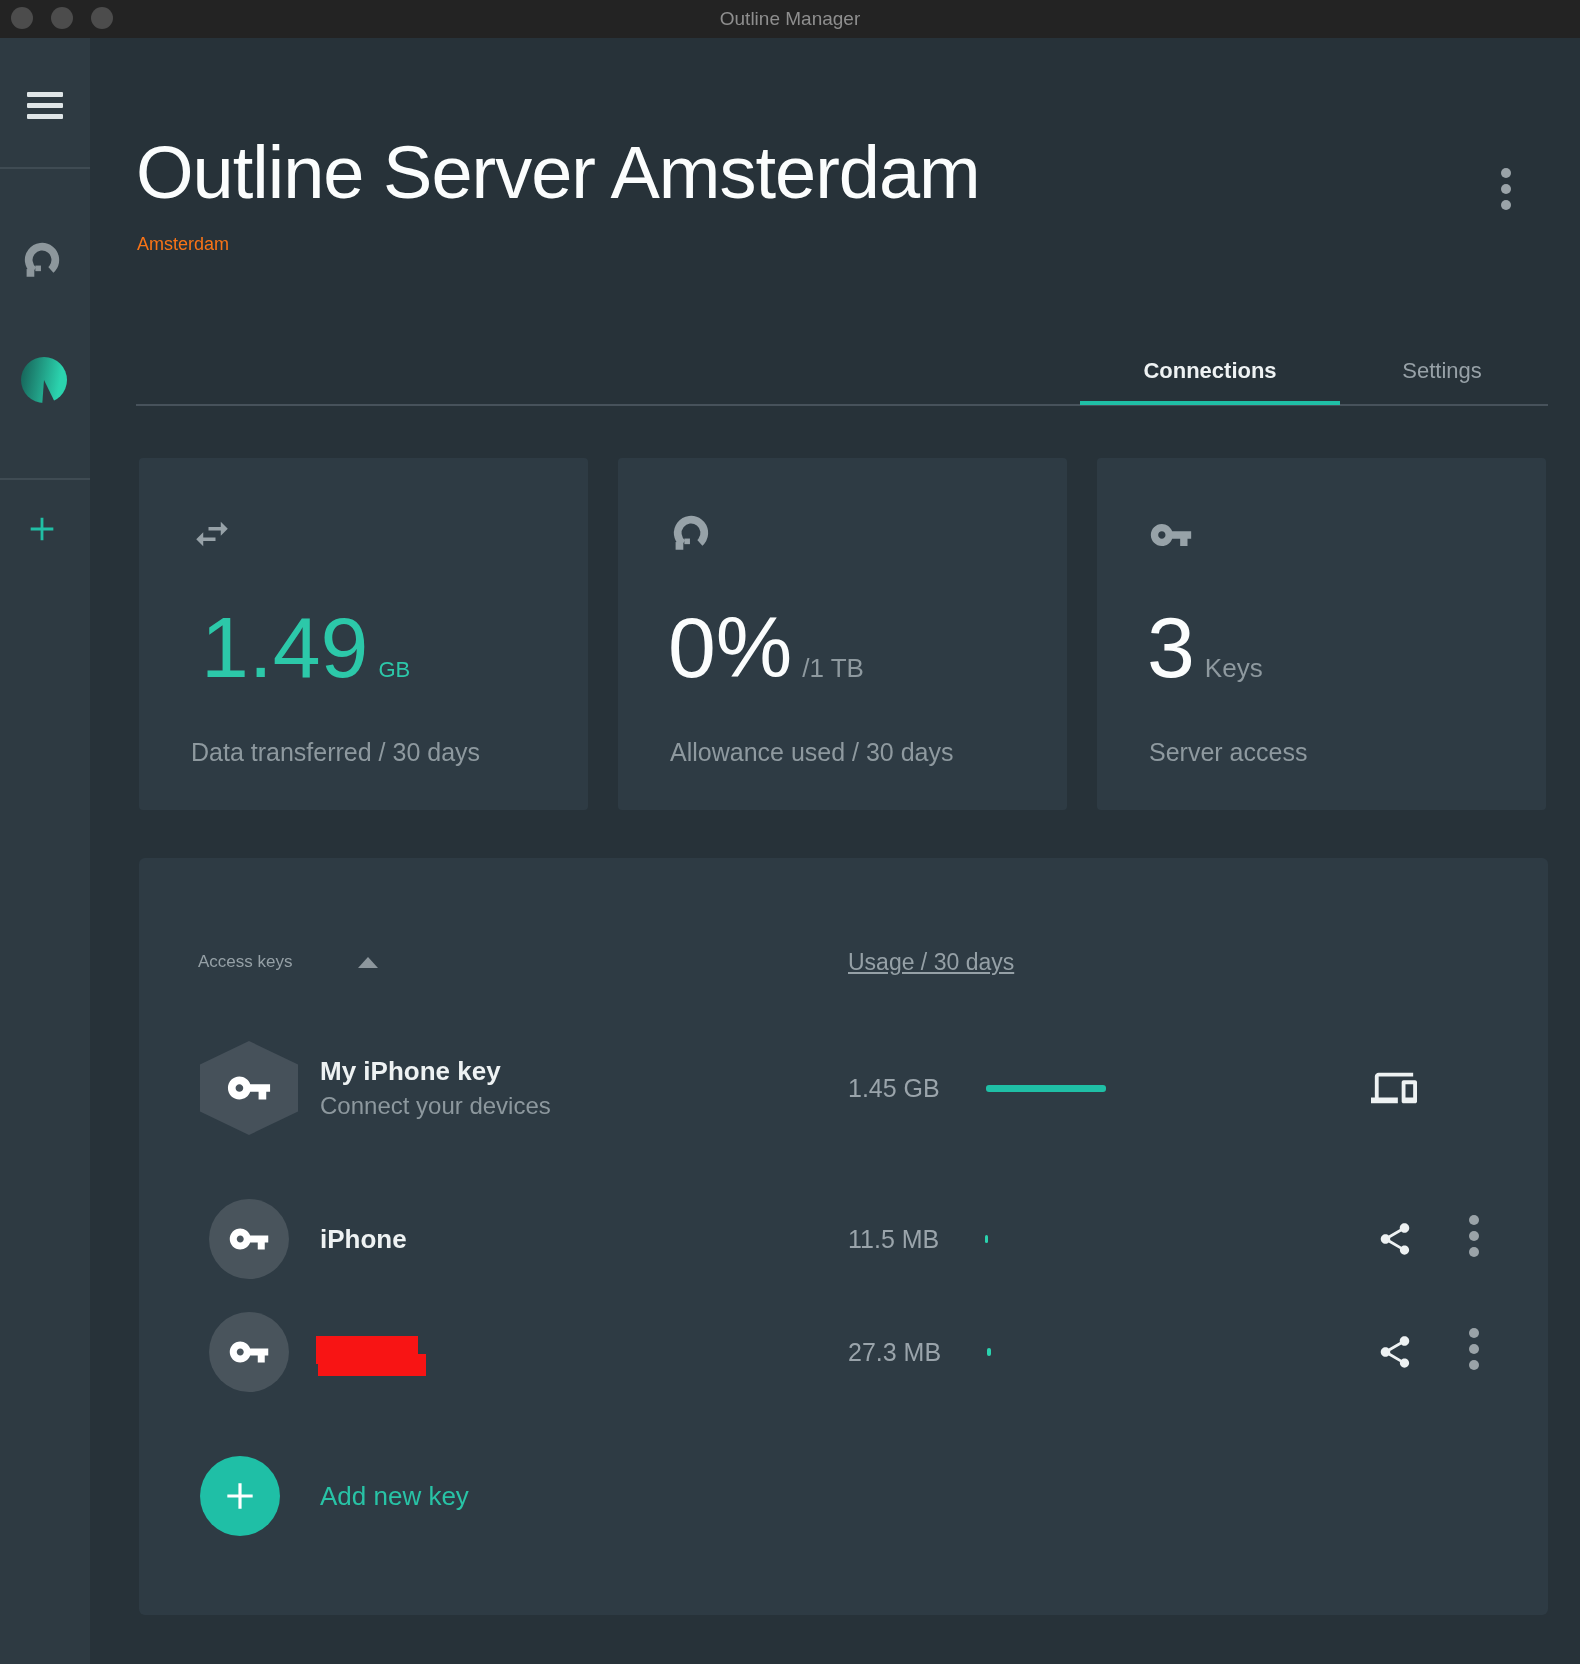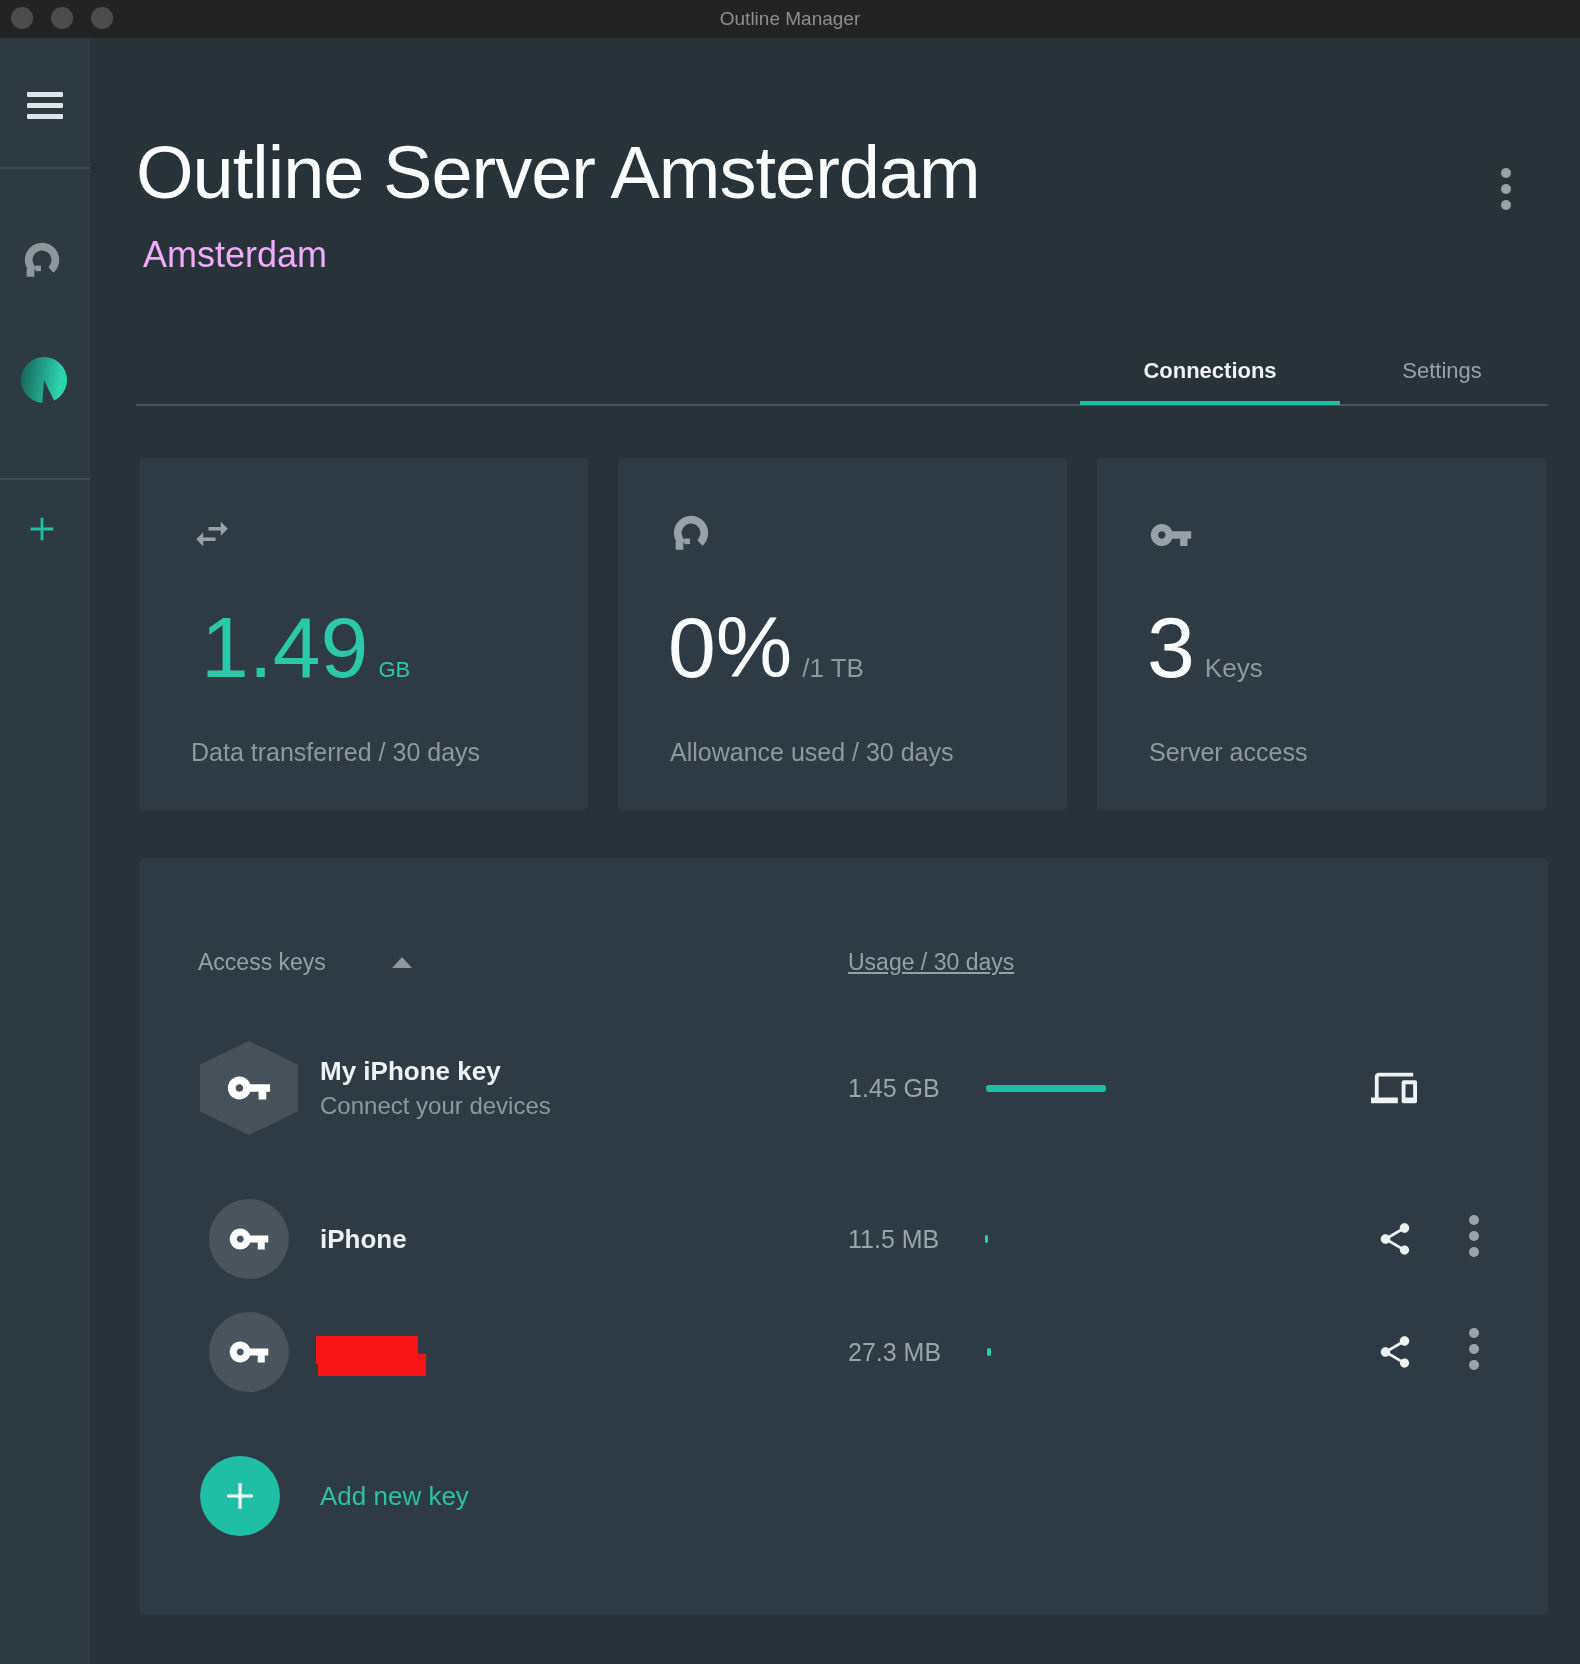--- a/index.html
+++ b/index.html
@@ -18,21 +18,21 @@
   .do-icon{position:absolute;left:21px;top:202px;width:42px;height:42px;cursor:pointer;}
   .server-icon{position:absolute;left:21px;top:319px;width:46px;height:46px;border-radius:50%;
      background:linear-gradient(100deg,#17655a 5%,#2bd3ae 80%);cursor:pointer;}
   .server-icon .notch{position:absolute;left:0;top:0;width:100%;height:100%;background:#2e3a42;
      clip-path:polygon(50% 50%,46% 105%,76% 103%);}
   .add-server{position:absolute;left:25px;top:474px;width:34px;height:34px;cursor:pointer;}
 
   
   .main{position:absolute;left:90px;top:38px;width:1490px;height:1626px;background:#273239;}
   .h1{position:absolute;left:46px;top:98px;font-size:74px;letter-spacing:-1px;color:#fbfdfd;font-weight:400;line-height:1.0;}
-  .subtitle{position:absolute;left:53px;top:196px;font-size:36px;color:#f0abfc;}
+  .subtitle{position:absolute;left:47px;top:196px;font-size:18px;color:#f97316;}
   .kebab{width:10px;cursor:pointer;}
   .kebab span{display:block;width:10px;height:10px;border-radius:50%;background:#9aa3a8;margin-bottom:6px;}
   .header-kebab{position:absolute;left:1411px;top:130px;}
 
   .tab{position:absolute;top:300px;height:66px;display:flex;align-items:center;justify-content:center;
        font-size:22px;font-weight:bold;cursor:pointer;}
   .tab-connections{left:990px;width:260px;color:#eef2f3;}
   .tab-settings{left:1252px;width:200px;color:#97a1a7;font-weight:normal;}
   .tab-underline{position:absolute;left:990px;top:363px;width:260px;height:4px;background:#1fbfa6;z-index:2;}
   .tabs-divider{position:absolute;left:46px;top:366px;width:1412px;height:2px;background:#47525b;}
@@ -44,21 +44,21 @@
   .card .big{font-size:86px;line-height:1.0;color:#fbfdfd;font-weight:400;}
   .card .big.teal{color:#2cc8a9;margin-left:12px;}
   .card .unit{margin-left:10px;font-size:26px;color:#8e999f;}
   .card .unit.teal{color:#2cc8a9;font-size:22px;}
   .card .c-label{position:absolute;left:52px;top:280px;font-size:25px;color:#8e999f;}
 
   
   .table-card{position:absolute;left:49px;top:820px;width:1409px;height:757px;background:#2e3b44;border-radius:6px;}
   .t-header{position:absolute;left:0;top:84px;width:100%;height:40px;}
   .name-header{position:absolute;left:59px;top:0;height:40px;display:flex;align-items:center;
-      font-size:23px;color:#95a0a6;cursor:pointer;gap:44px;}
+      font-size:17px;color:#95a0a6;cursor:pointer;gap:44px;}
   .sort-triangle{width:0;height:0;border-left:10px solid transparent;border-right:10px solid transparent;
       border-bottom:11px solid #8d979d;margin-left:22px;}
   .usage-header{position:absolute;left:709px;top:0;height:40px;line-height:40px;font-size:23px;color:#95a0a6;text-decoration:underline;}
 
   .krow{position:absolute;left:0;width:100%;}
   .hexagon{position:absolute;left:61px;top:0;width:98px;height:94px;background:#46515a;
       clip-path:polygon(50% 0%,100% 25%,100% 75%,50% 100%,0% 75%,0% 25%);
       display:flex;align-items:center;justify-content:center;}
   .circle-ic{position:absolute;left:70px;top:0;width:80px;height:80px;border-radius:50%;background:#49545c;
       display:flex;align-items:center;justify-content:center;}

